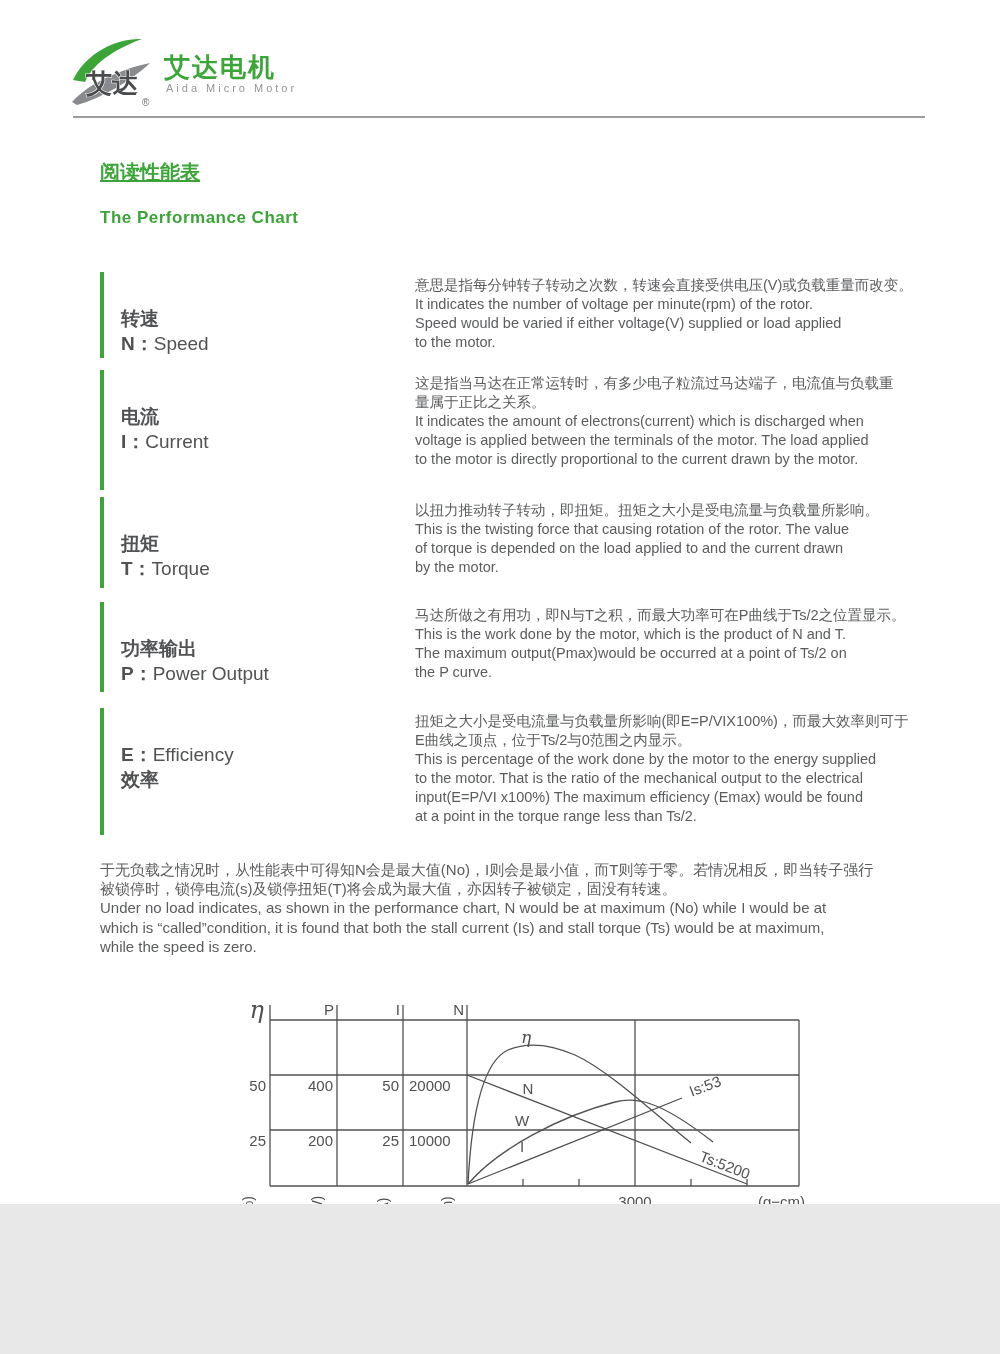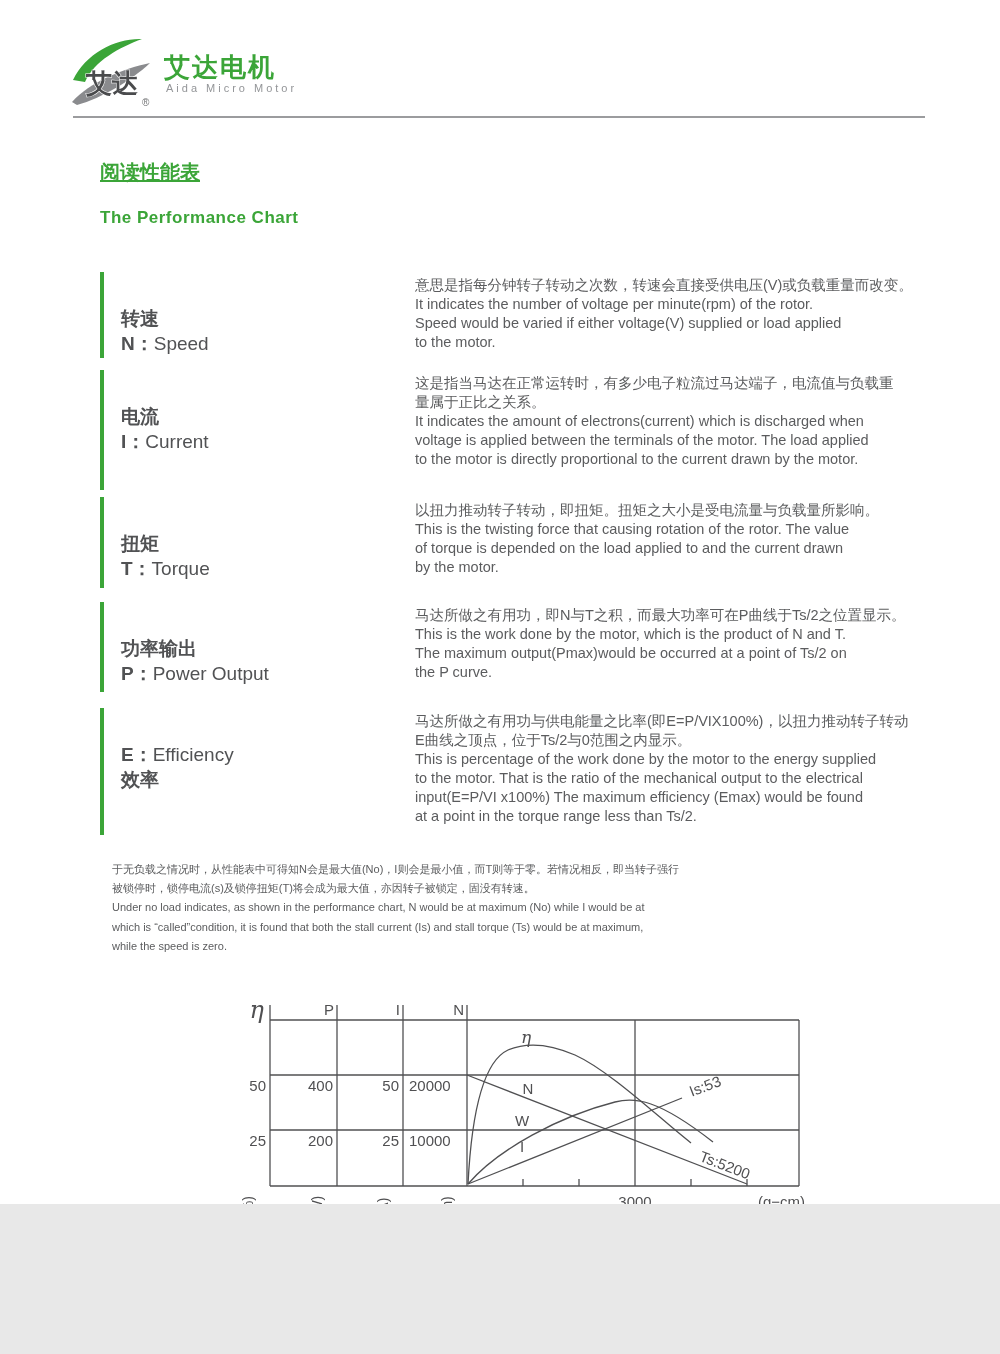--- a/index.html
+++ b/index.html
@@ -32,21 +32,21 @@
   .def .lab-cn{font-weight:bold;}
   .def .lab-bold{font-weight:bold;}
   .def .desc{position:absolute;left:315px;top:4px;font-size:14.5px;line-height:18.9px;color:var(--body);}
   .def .desc div{white-space:nowrap;}
   #sec-speed{top:272px;}      #sec-speed .bar{height:86px;}
   #sec-current{top:370px;}    #sec-current .bar{height:120px;}
   #sec-torque{top:497px;}     #sec-torque .bar{height:91px;}
   #sec-power{top:602px;}      #sec-power .bar{height:90px;}
   #sec-efficiency{top:708px;} #sec-efficiency .bar{height:127px;}
   
-  .paragraph{position:absolute;left:100px;top:860px;width:840px;font-size:11px;line-height:19.2px;color:var(--body);margin-left:12px;}
+  .paragraph{position:absolute;left:100px;top:860px;width:840px;font-size:15px;line-height:19.2px;color:var(--body);}
   .paragraph div{white-space:nowrap;}
   
   .chart{position:absolute;left:230px;top:995px;width:600px;height:270px;}
   
   .footer{position:absolute;left:88px;top:1292px;font-size:15px;letter-spacing:6px;color:#ec4899;}
 </style>
 </head>
 <body>
 
 <div class="page">
@@ -121,21 +121,21 @@
     </div>
   </div>
 
   <div class="def" id="sec-efficiency">
     <div class="bar"></div>
     <div class="labels">
       <div class="lab-line"><span class="lab-bold">E：</span><span>Efficiency</span></div>
       <div class="lab-line lab-cn">效率</div>
     </div>
     <div class="desc">
-      <div>马达所做之有用功与供电能量之比率(即E=P/VIX100%)，以扭力推动转子转动</div>
+      <div>扭矩之大小是受电流量与负载量所影响(即E=P/VIX100%)，而最大效率则可于</div>
       <div>E曲线之顶点，位于Ts/2与0范围之内显示。</div>
       <div>This is percentage of the work done by the motor to the energy supplied</div>
       <div>to the motor. That is the ratio of the mechanical output to the electrical</div>
       <div>input(E=P/VI x100%) The maximum efficiency (Emax) would be found</div>
       <div>at a point in the torque range less than Ts/2.</div>
     </div>
   </div>
 
   <div class="paragraph">
     <div>于无负载之情况时，从性能表中可得知N会是最大值(No)，I则会是最小值，而T则等于零。若情况相反，即当转子强行</div>

